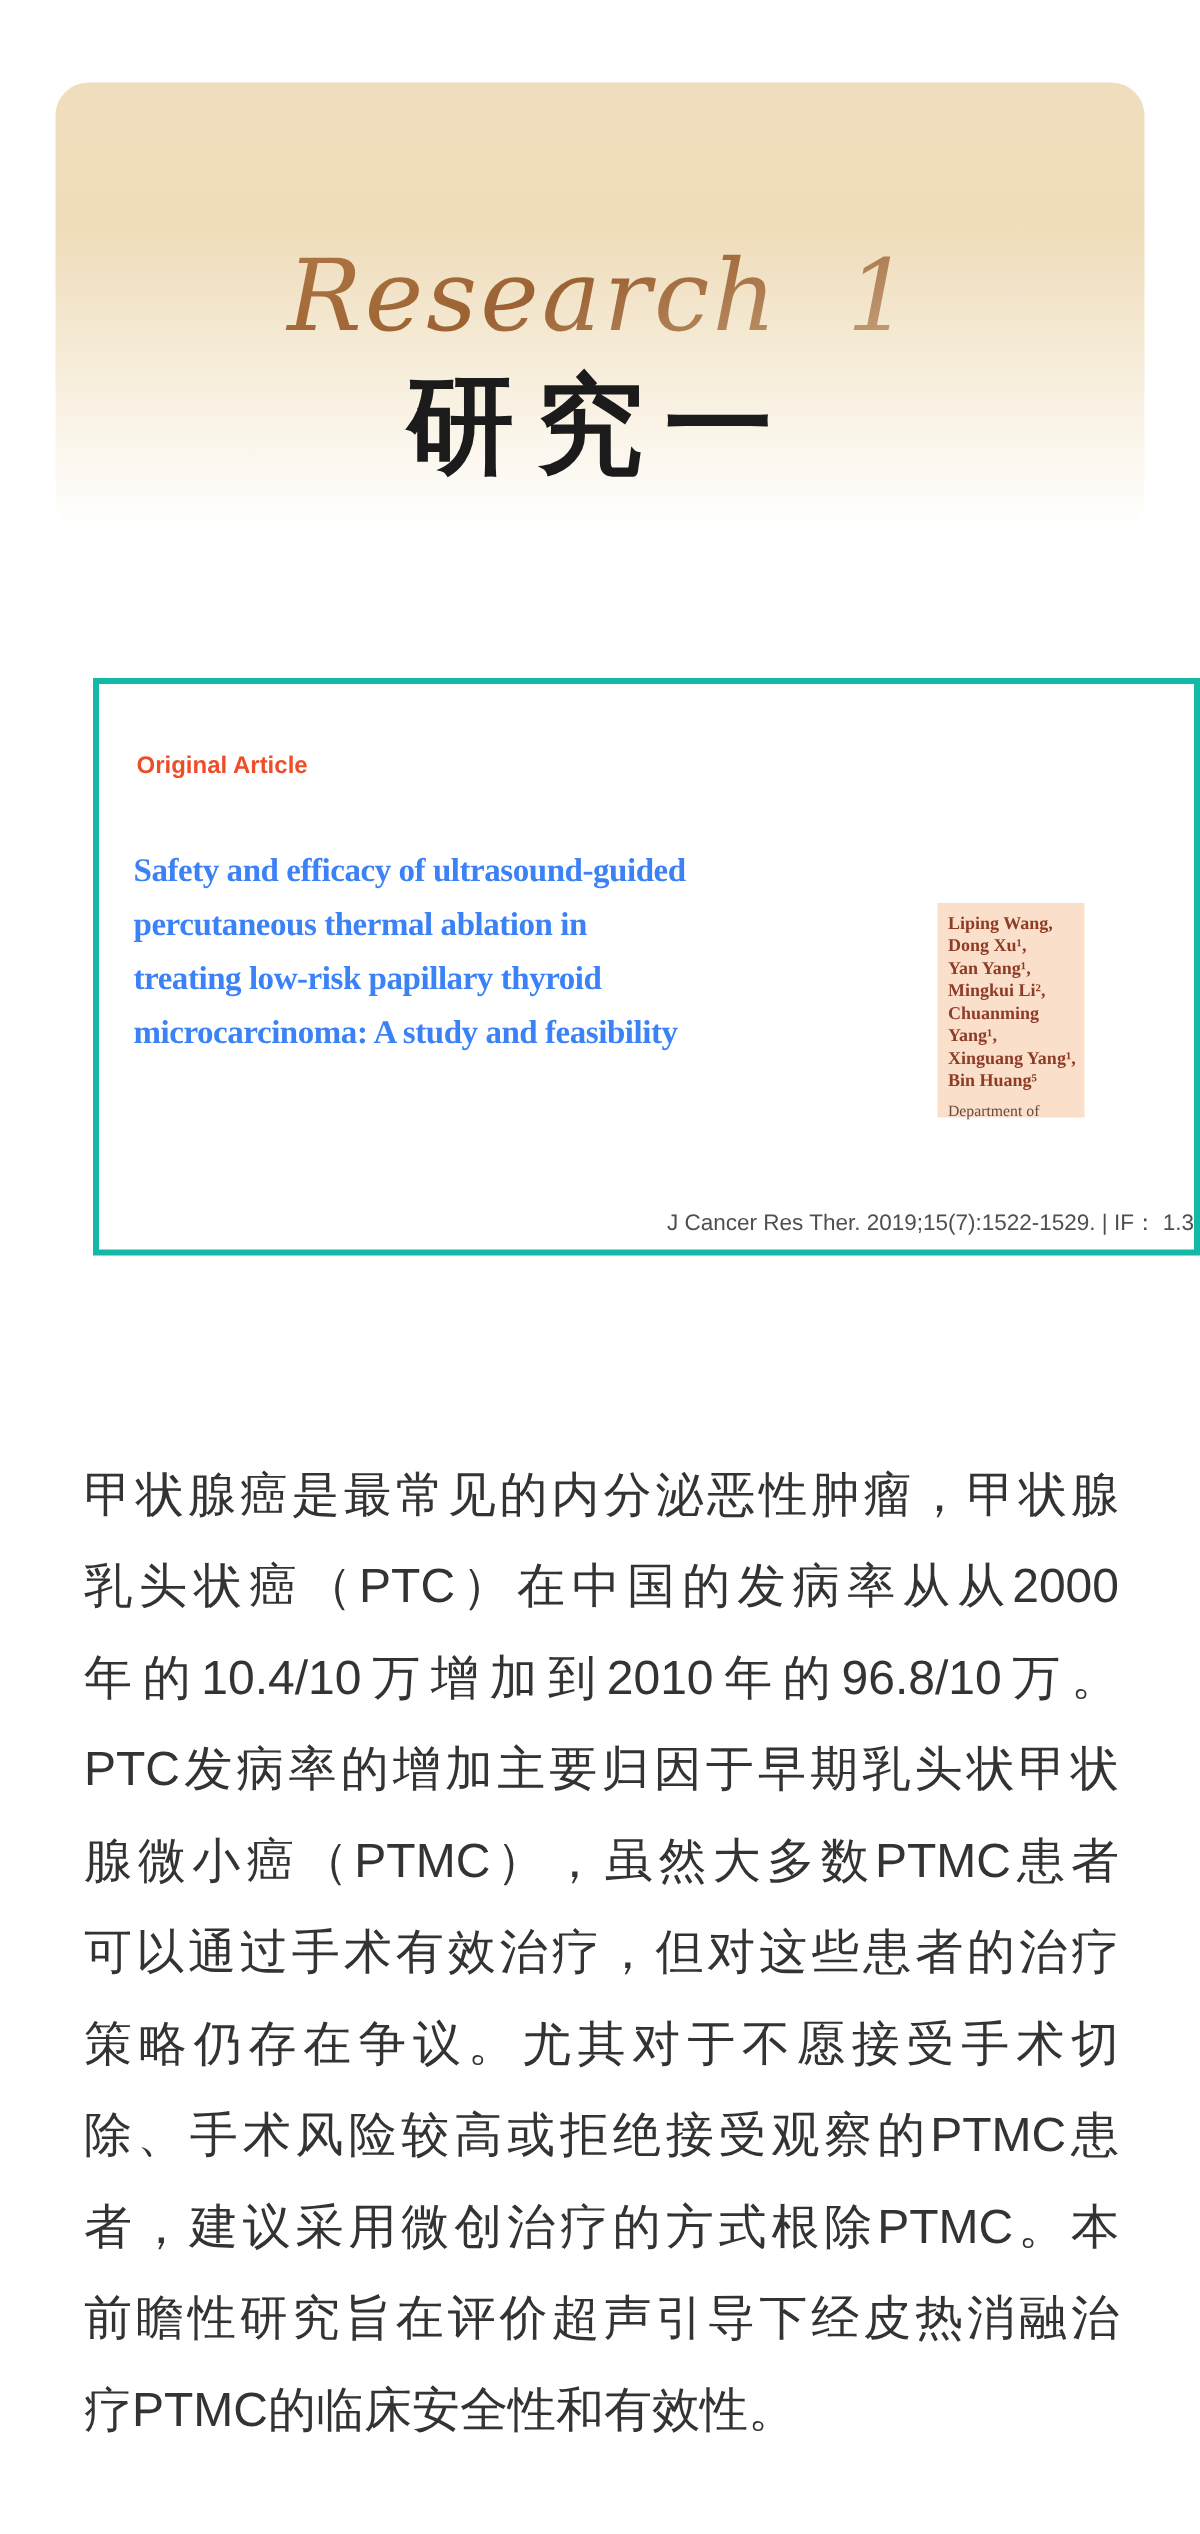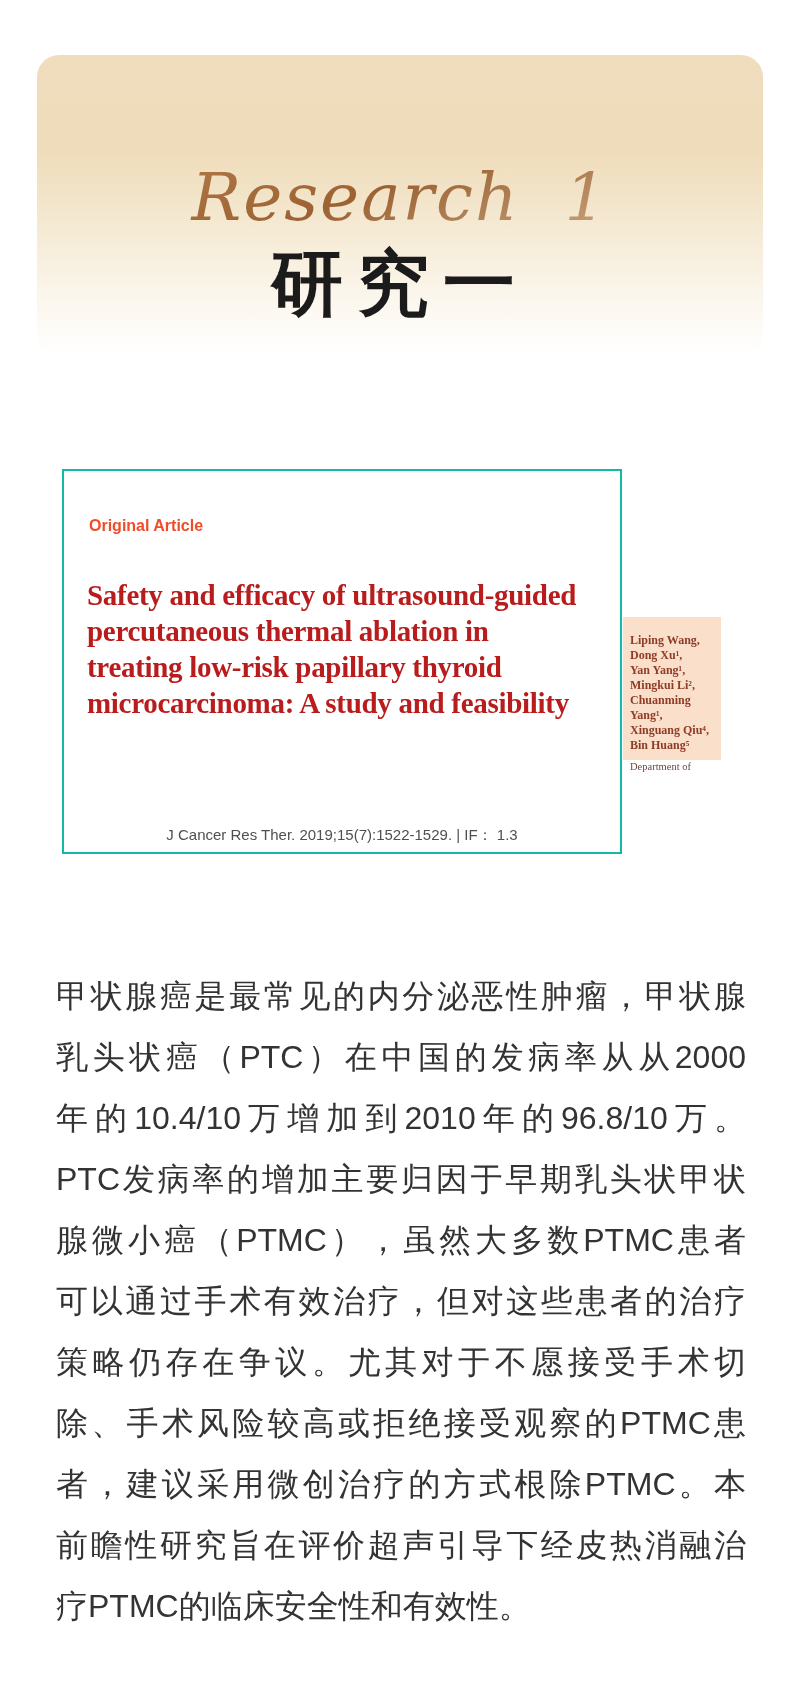--- a/index.html
+++ b/index.html
@@ -36,67 +36,67 @@
     text-align:center;
     font-family:"DejaVu Serif","Liberation Serif", serif;
     font-weight:bold;
     font-size:72px;line-height:1;
     letter-spacing:14px;
     color:#1b1b1b;
   }
 
   
   .paper-box{
-    position:absolute;left:62px;top:469px;
-    width:560px;height:385px;
-    border:2px solid #14b8a6;
+    position:absolute;left:62px;top:452px;
+    width:738px;height:385px;
+    border:4px solid #14b8a6;
     background:#ffffff;
     box-sizing:border-box;
   }
   .orig-label{
     position:absolute;left:25px;top:46px;
     font-family:"Liberation Sans", sans-serif;
     font-weight:bold;font-size:16px;line-height:1.1;
     color:#ee4d2a;
   }
   .paper-title{
     position:absolute;left:23px;top:106px;width:560px;
   }
   .title-line{
     font-family:"Liberation Serif","DejaVu Serif", serif;
     font-weight:bold;
-    font-size:29px;line-height:36px;
+    font-size:22px;line-height:36px;
     letter-spacing:-0.3px;
     white-space:nowrap;
-    color:#b91c1c;
+    color:#3b82f6;
   }
   .authors-box{
     position:absolute;left:559px;top:146px;
     width:98px;height:143px;
     background:#fadfca;
     box-sizing:border-box;
-    padding:16px 4px 0 7px;
+    padding:6px 4px 0 7px;
   }
   .author-line{
     font-family:"Liberation Serif","DejaVu Serif", serif;
     font-weight:bold;
     font-size:12px;line-height:15px;
     color:#8f3c27;
     white-space:nowrap;
   }
   .dept-line{
     margin-top:8px;
     font-family:Liberation Serif, serif;
     font-size:10.5px;line-height:12px;
     color:#6b4a3e;
     white-space:nowrap;
   }
   .citation{
     position:absolute;left:0;bottom:8px;width:100%;
-    text-align:center;
+    text-align:right;
     font-family:"Liberation Sans", sans-serif;
     font-size:15px;line-height:18px;
     color:#4f4f4f;
   }
 
   
   .paragraph{
     position:absolute;left:56px;top:966px;
     width:690px;
   }
@@ -135,21 +135,21 @@
       <div class="title-line">microcarcinoma: A study and feasibility</div>
     </div>
 
     <div class="authors-box">
       <div class="author-line">Liping Wang,</div>
       <div class="author-line">Dong Xu¹,</div>
       <div class="author-line">Yan Yang¹,</div>
       <div class="author-line">Mingkui Li²,</div>
       <div class="author-line">Chuanming</div>
       <div class="author-line">Yang¹,</div>
-      <div class="author-line">Xinguang Qiu⁴,</div>
+      <div class="author-line">Xinguang Yang¹,</div>
       <div class="author-line">Bin Huang⁵</div>
       <div class="dept-line">Department of</div>
     </div>
 
     <div class="citation">J Cancer Res Ther. 2019;15(7):1522-1529. | IF： 1.3</div>
   </div>
 
   <div class="paragraph">
     <div class="para-line">甲状腺癌是最常见的内分泌恶性肿瘤，甲状腺</div>
     <div class="para-line">乳头状癌（PTC）在中国的发病率从从2000</div>

